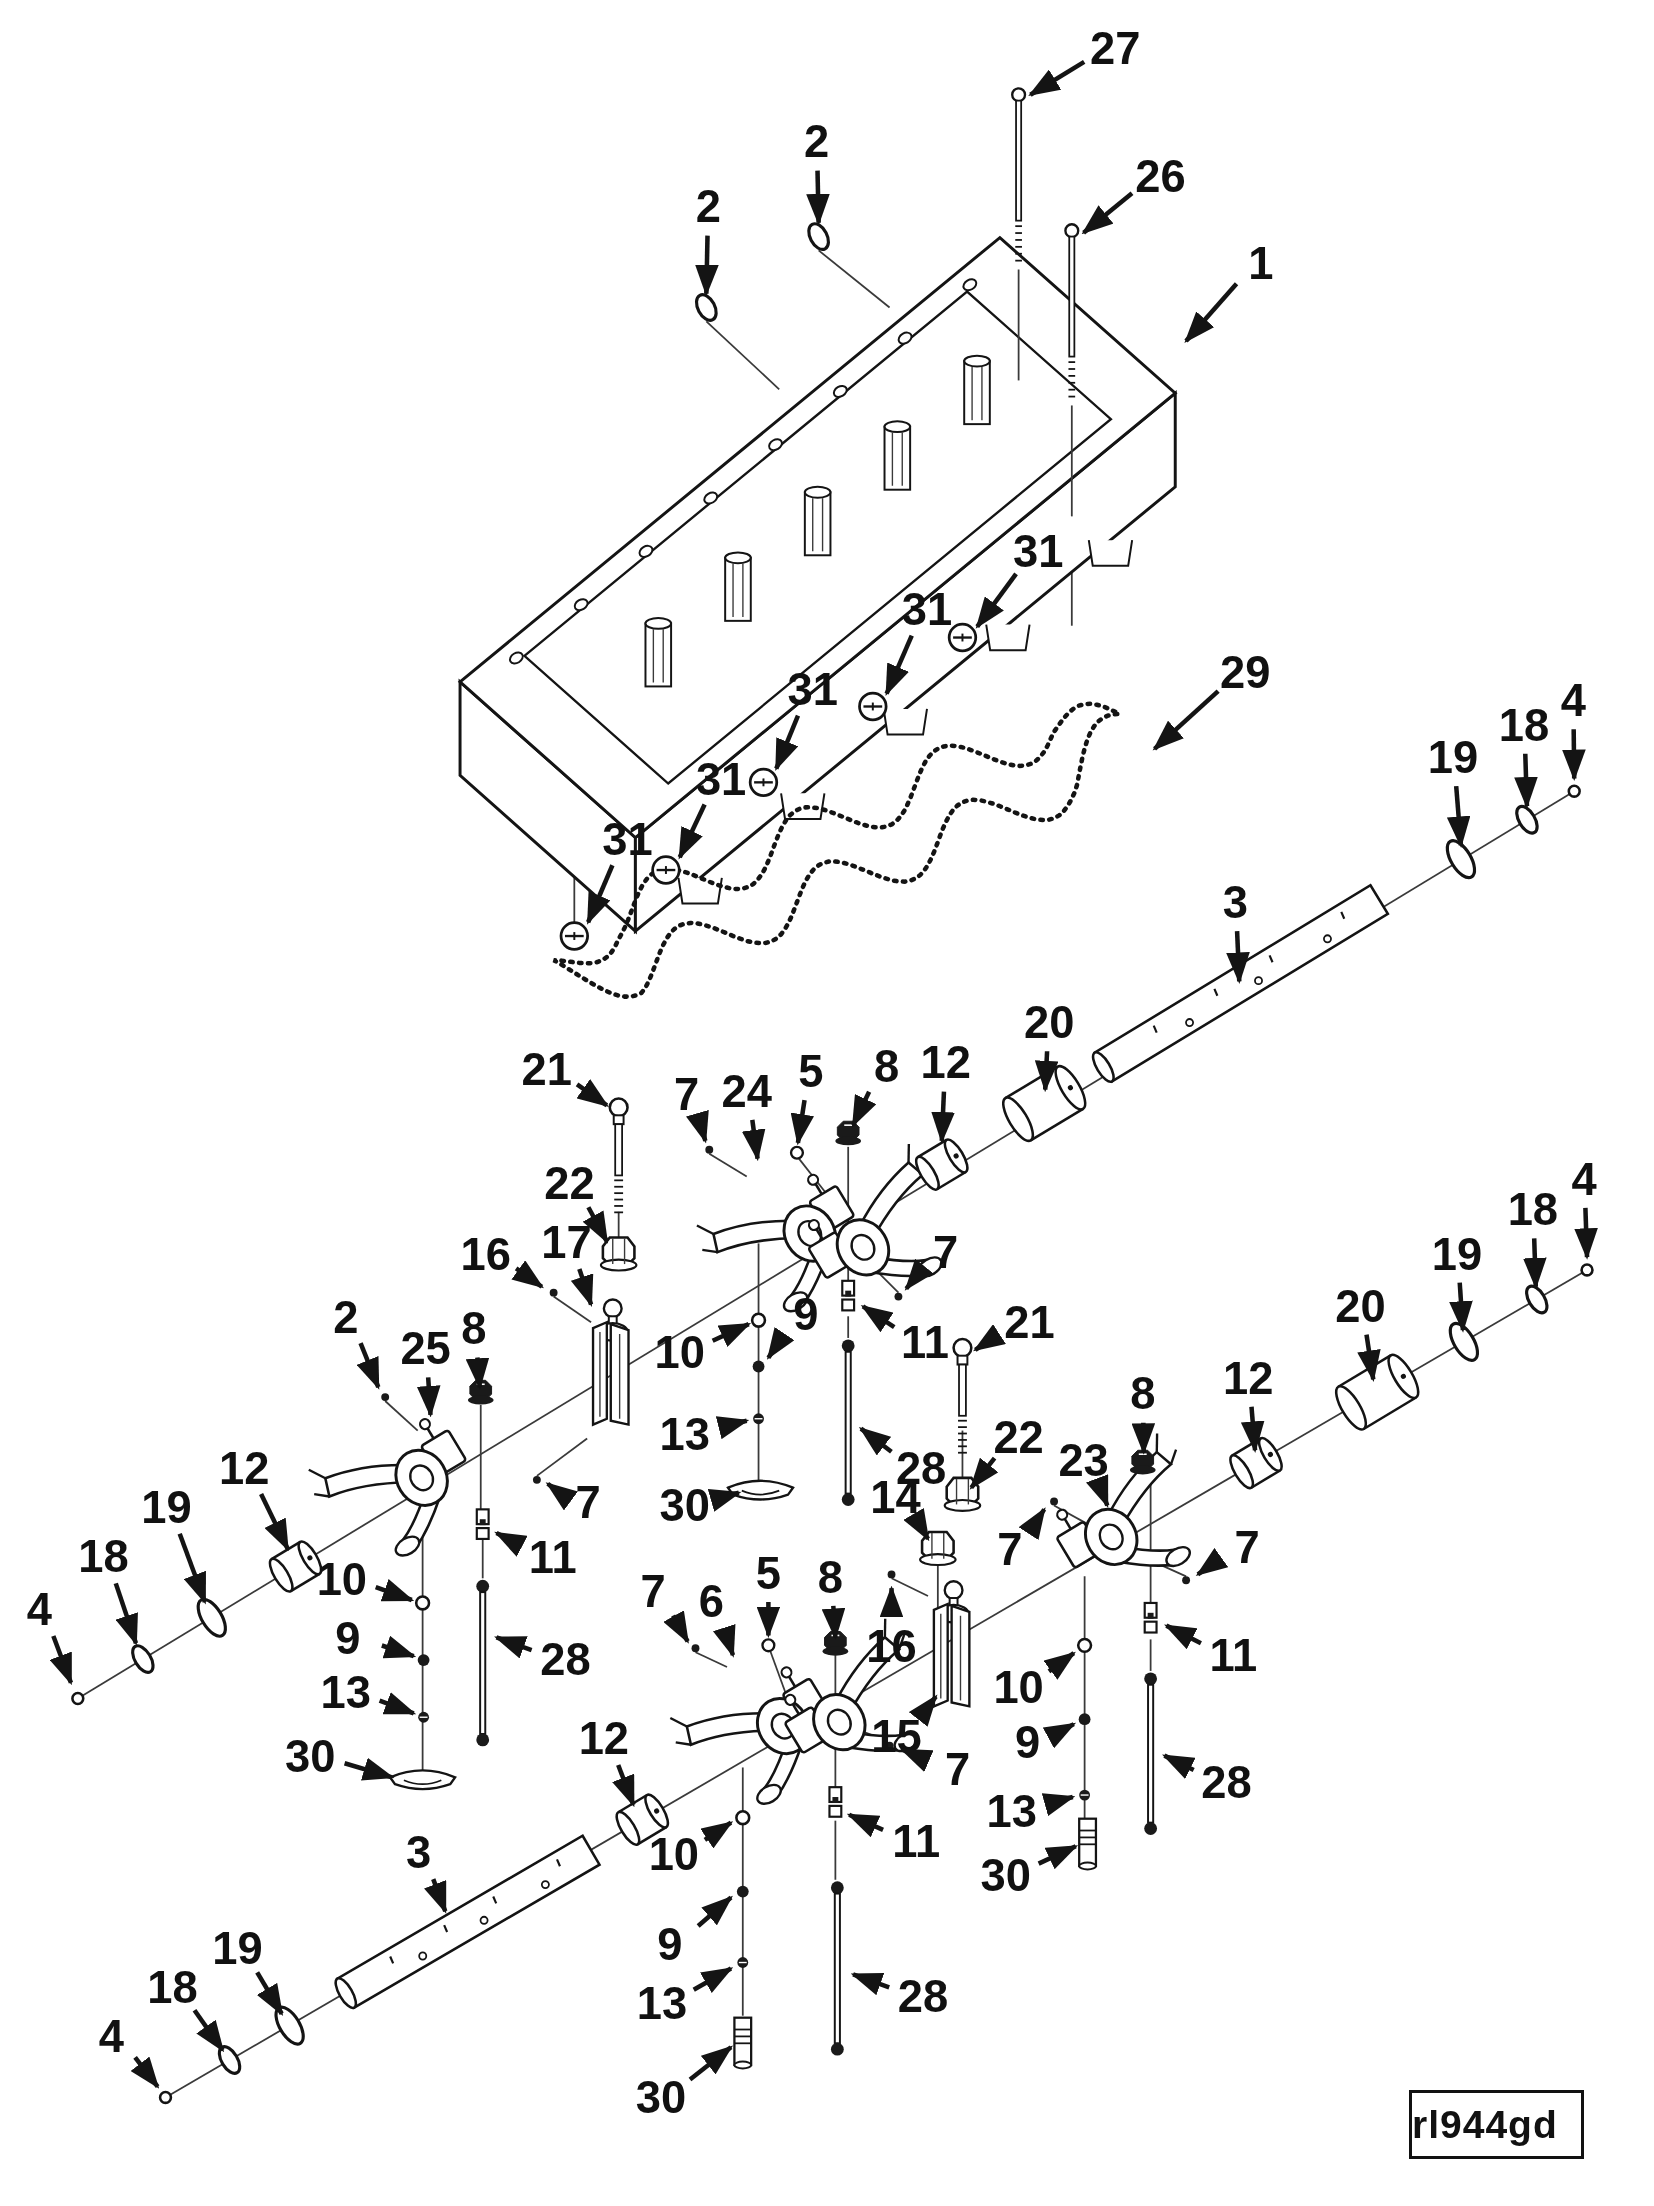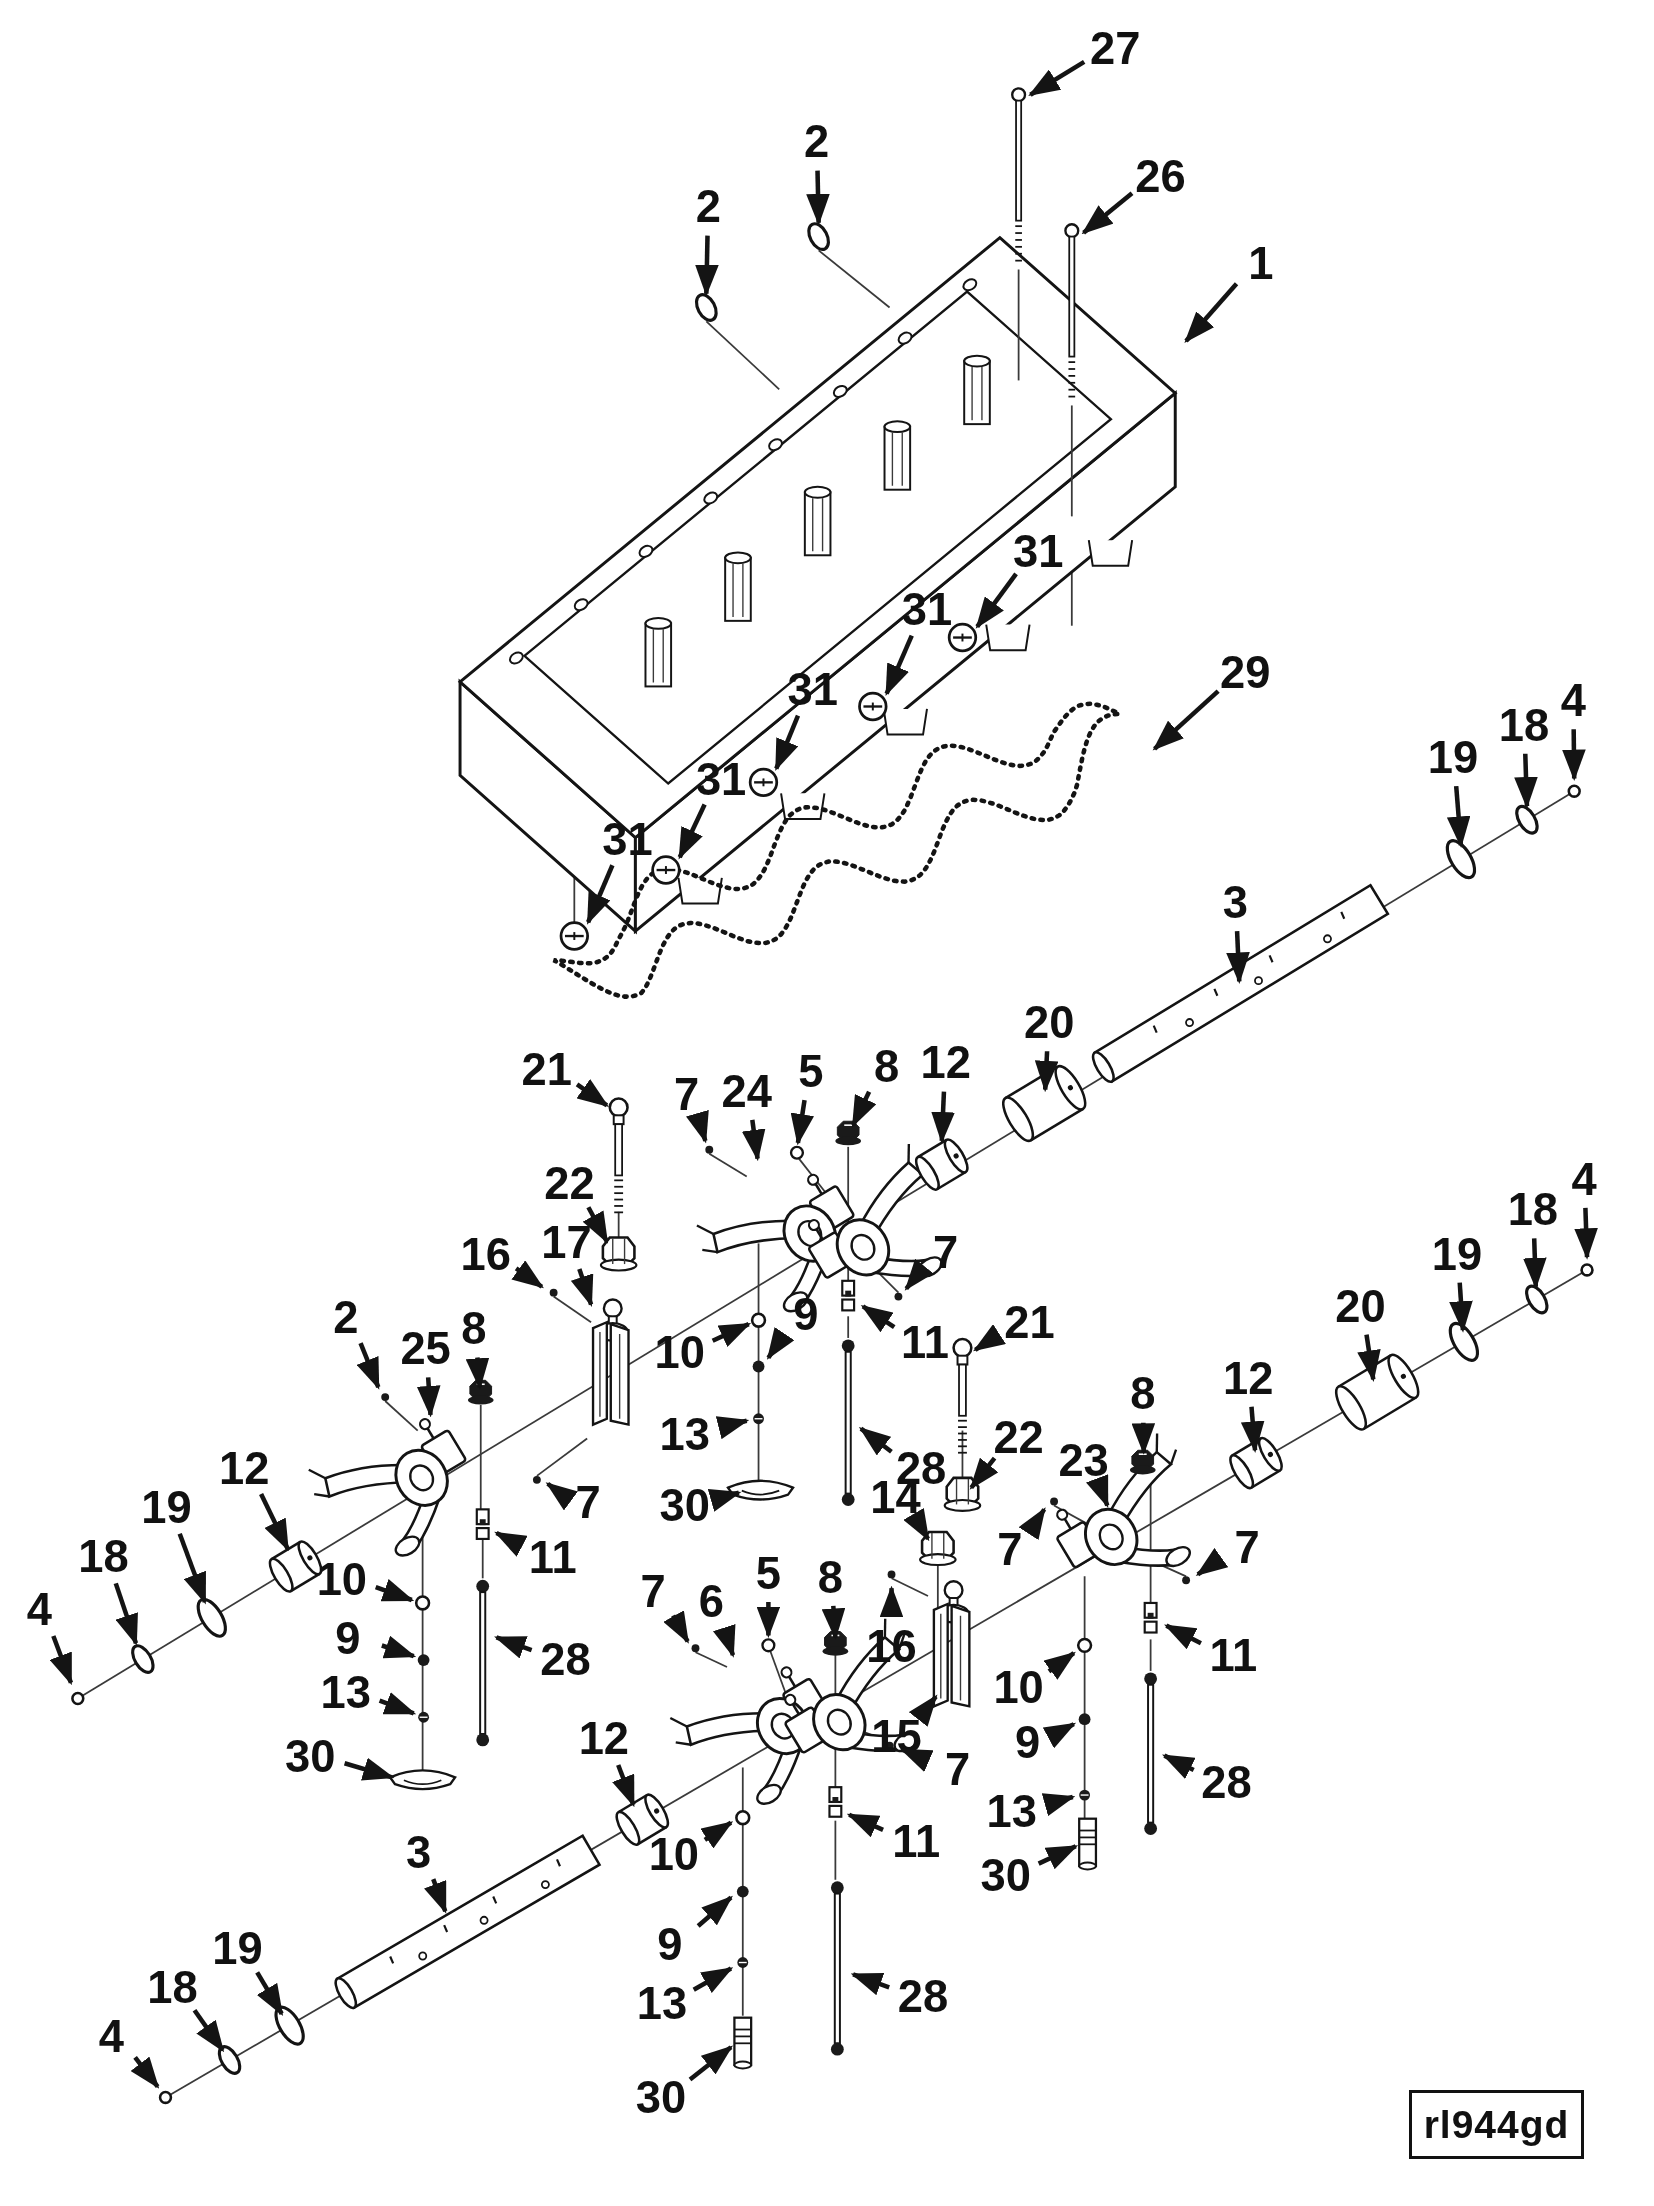--- a/index.html
+++ b/index.html
@@ -2,21 +2,21 @@
 <html><head>
 <meta charset="utf-8">
 <style>
   html,body{margin:0;padding:0;background:#ffffff;}
   .page{position:relative;width:1655px;height:2207px;background:#fff;overflow:hidden;
         font-family:"Liberation Sans",sans-serif;padding-left:36px;}
   svg{position:absolute;left:0;top:0;}
   svg text{font-family:"Liberation Sans","DejaVu Sans",sans-serif;font-weight:700;
            font-size:46px;fill:#111;}
   .code-box{position:absolute;left:1409px;top:2090px;width:169px;height:63px;
-            border:3.9px solid #111;display:flex;align-items:center;justify-content:center;
+            border:3.9px solid #111;display:flex;align-items:center;
             font-weight:700;font-size:39px;color:#111;letter-spacing:1px;background:#fff;}
 </style>
 </head>
 <body>
 
 <div class="page">
   <svg id="scene" width="1655" height="2207" viewBox="0 0 1680 2240">
       <defs>
         <marker id="arw" viewBox="0 0 12 9" refX="11" refY="4.5" markerWidth="32" markerHeight="24" markerUnits="userSpaceOnUse" orient="auto">
           <path d="M0,0 L12,4.5 L0,9 Z" fill="#141414"></path>

